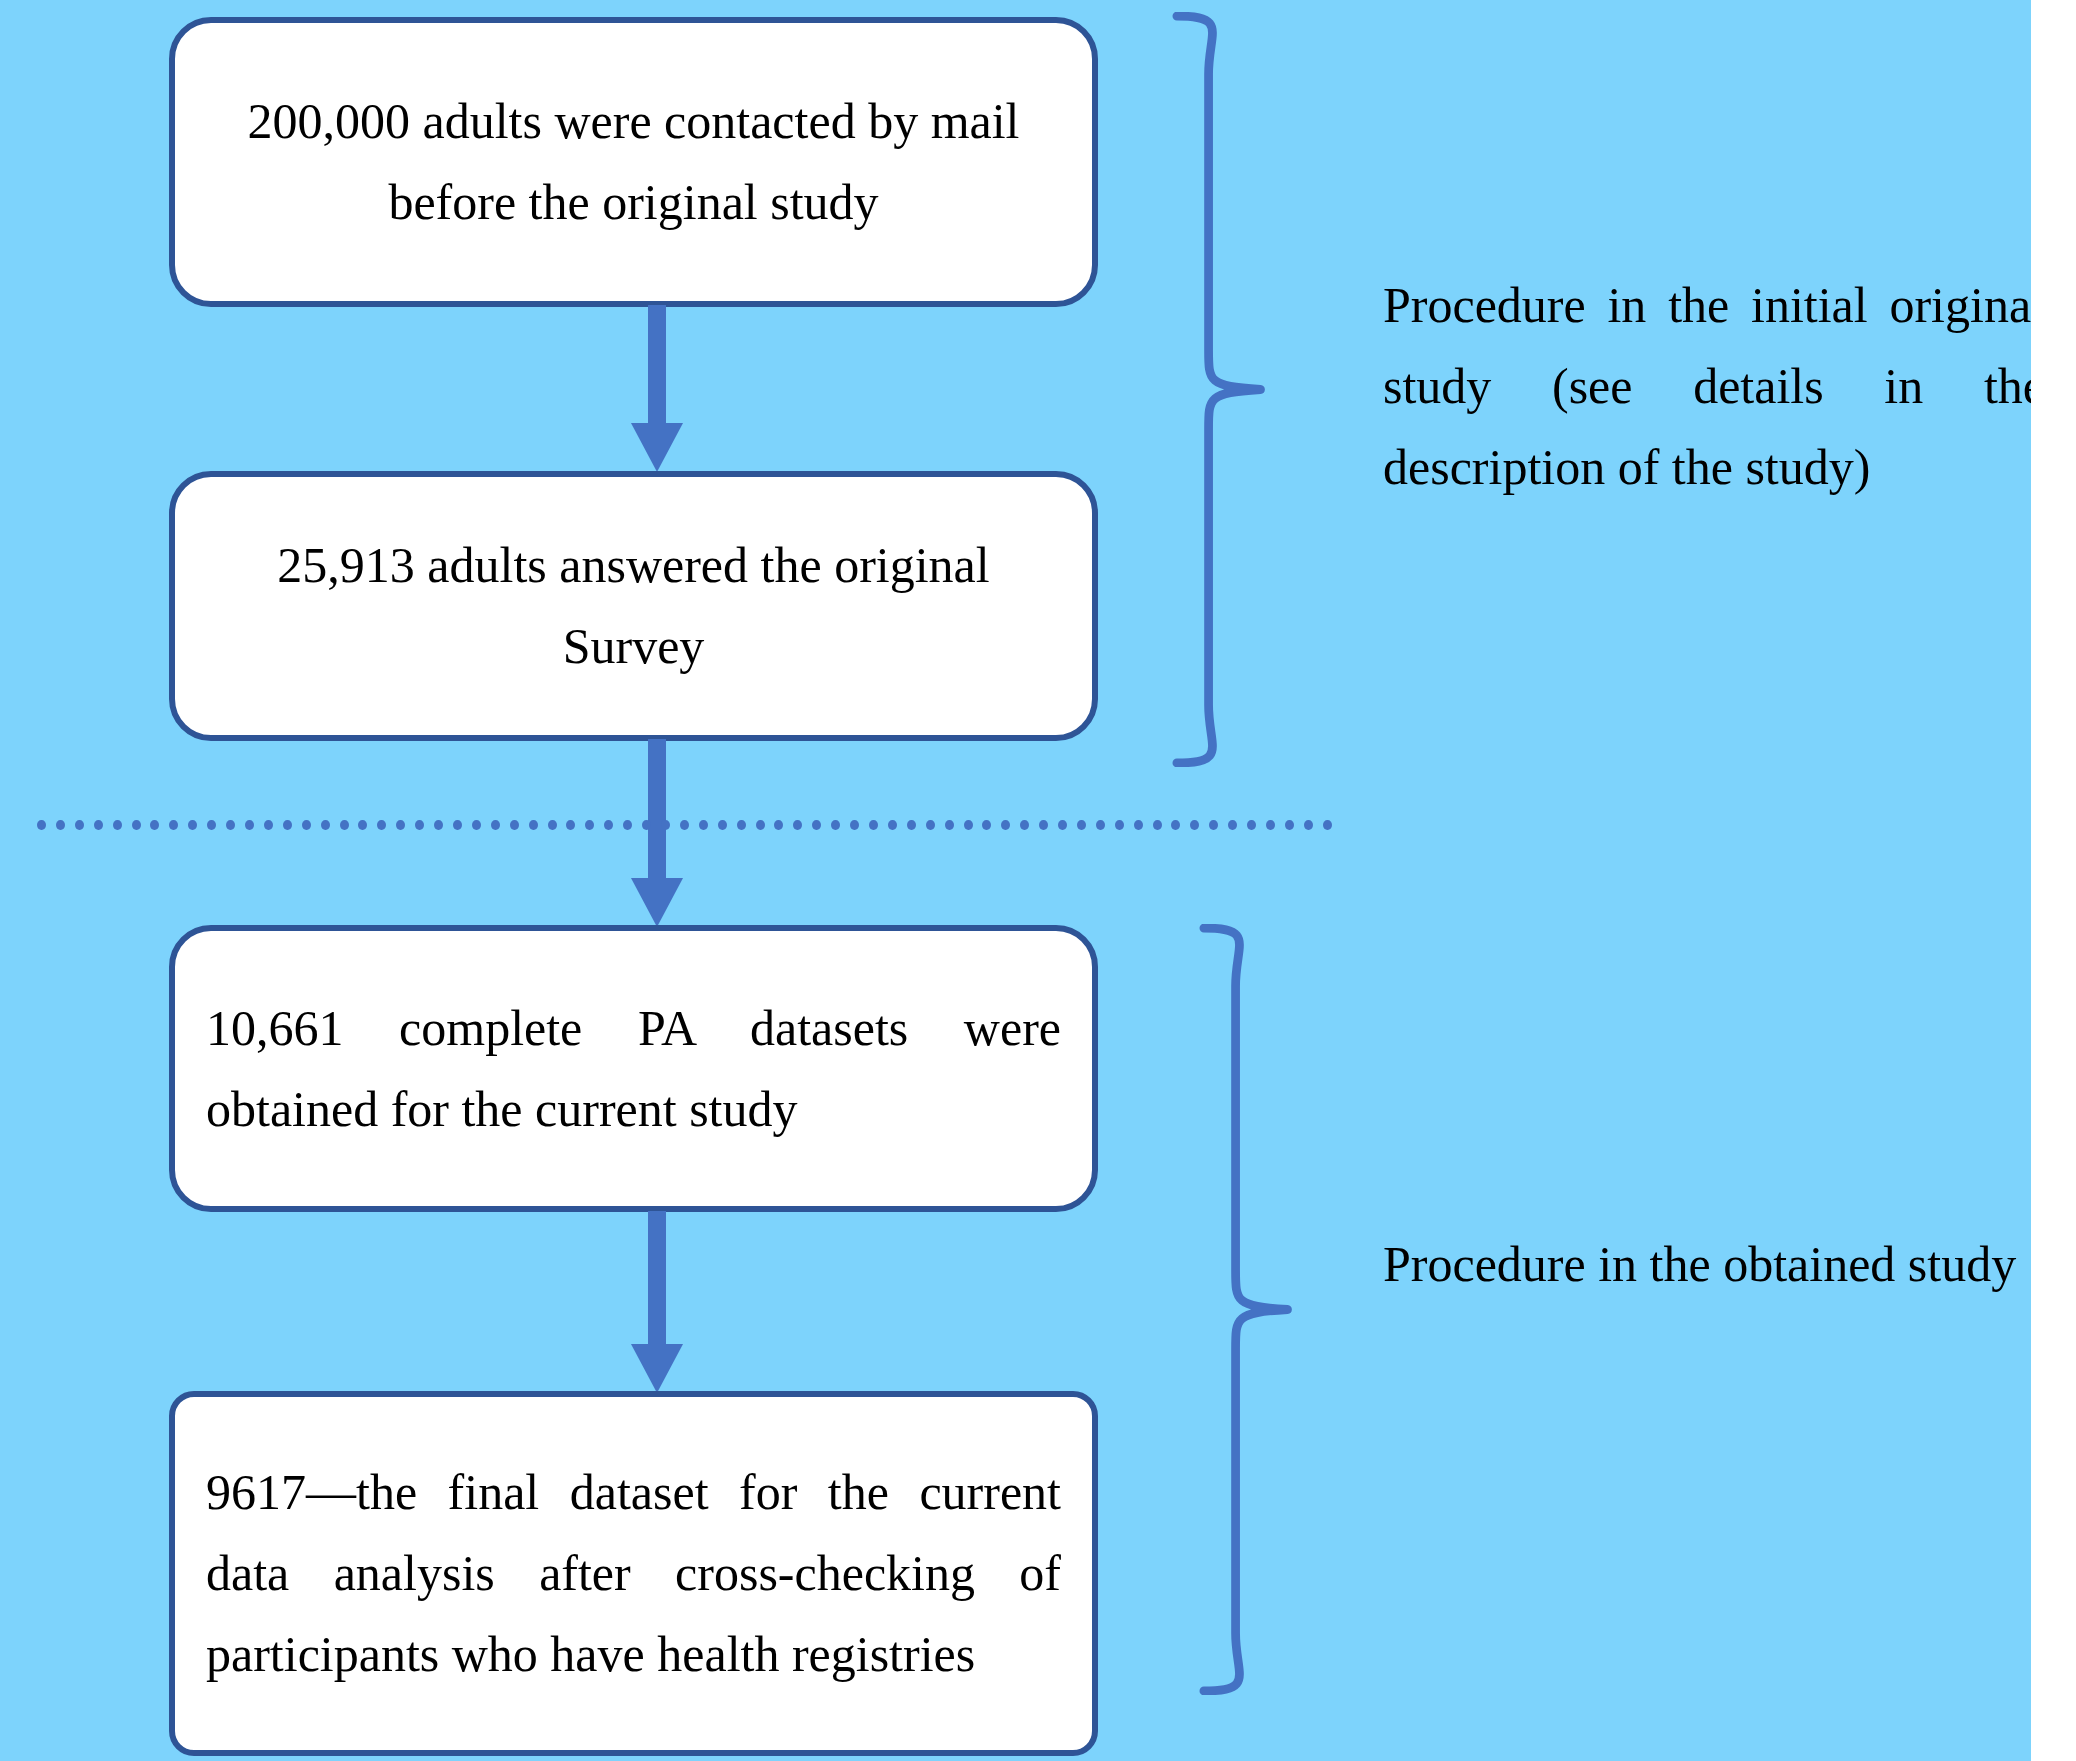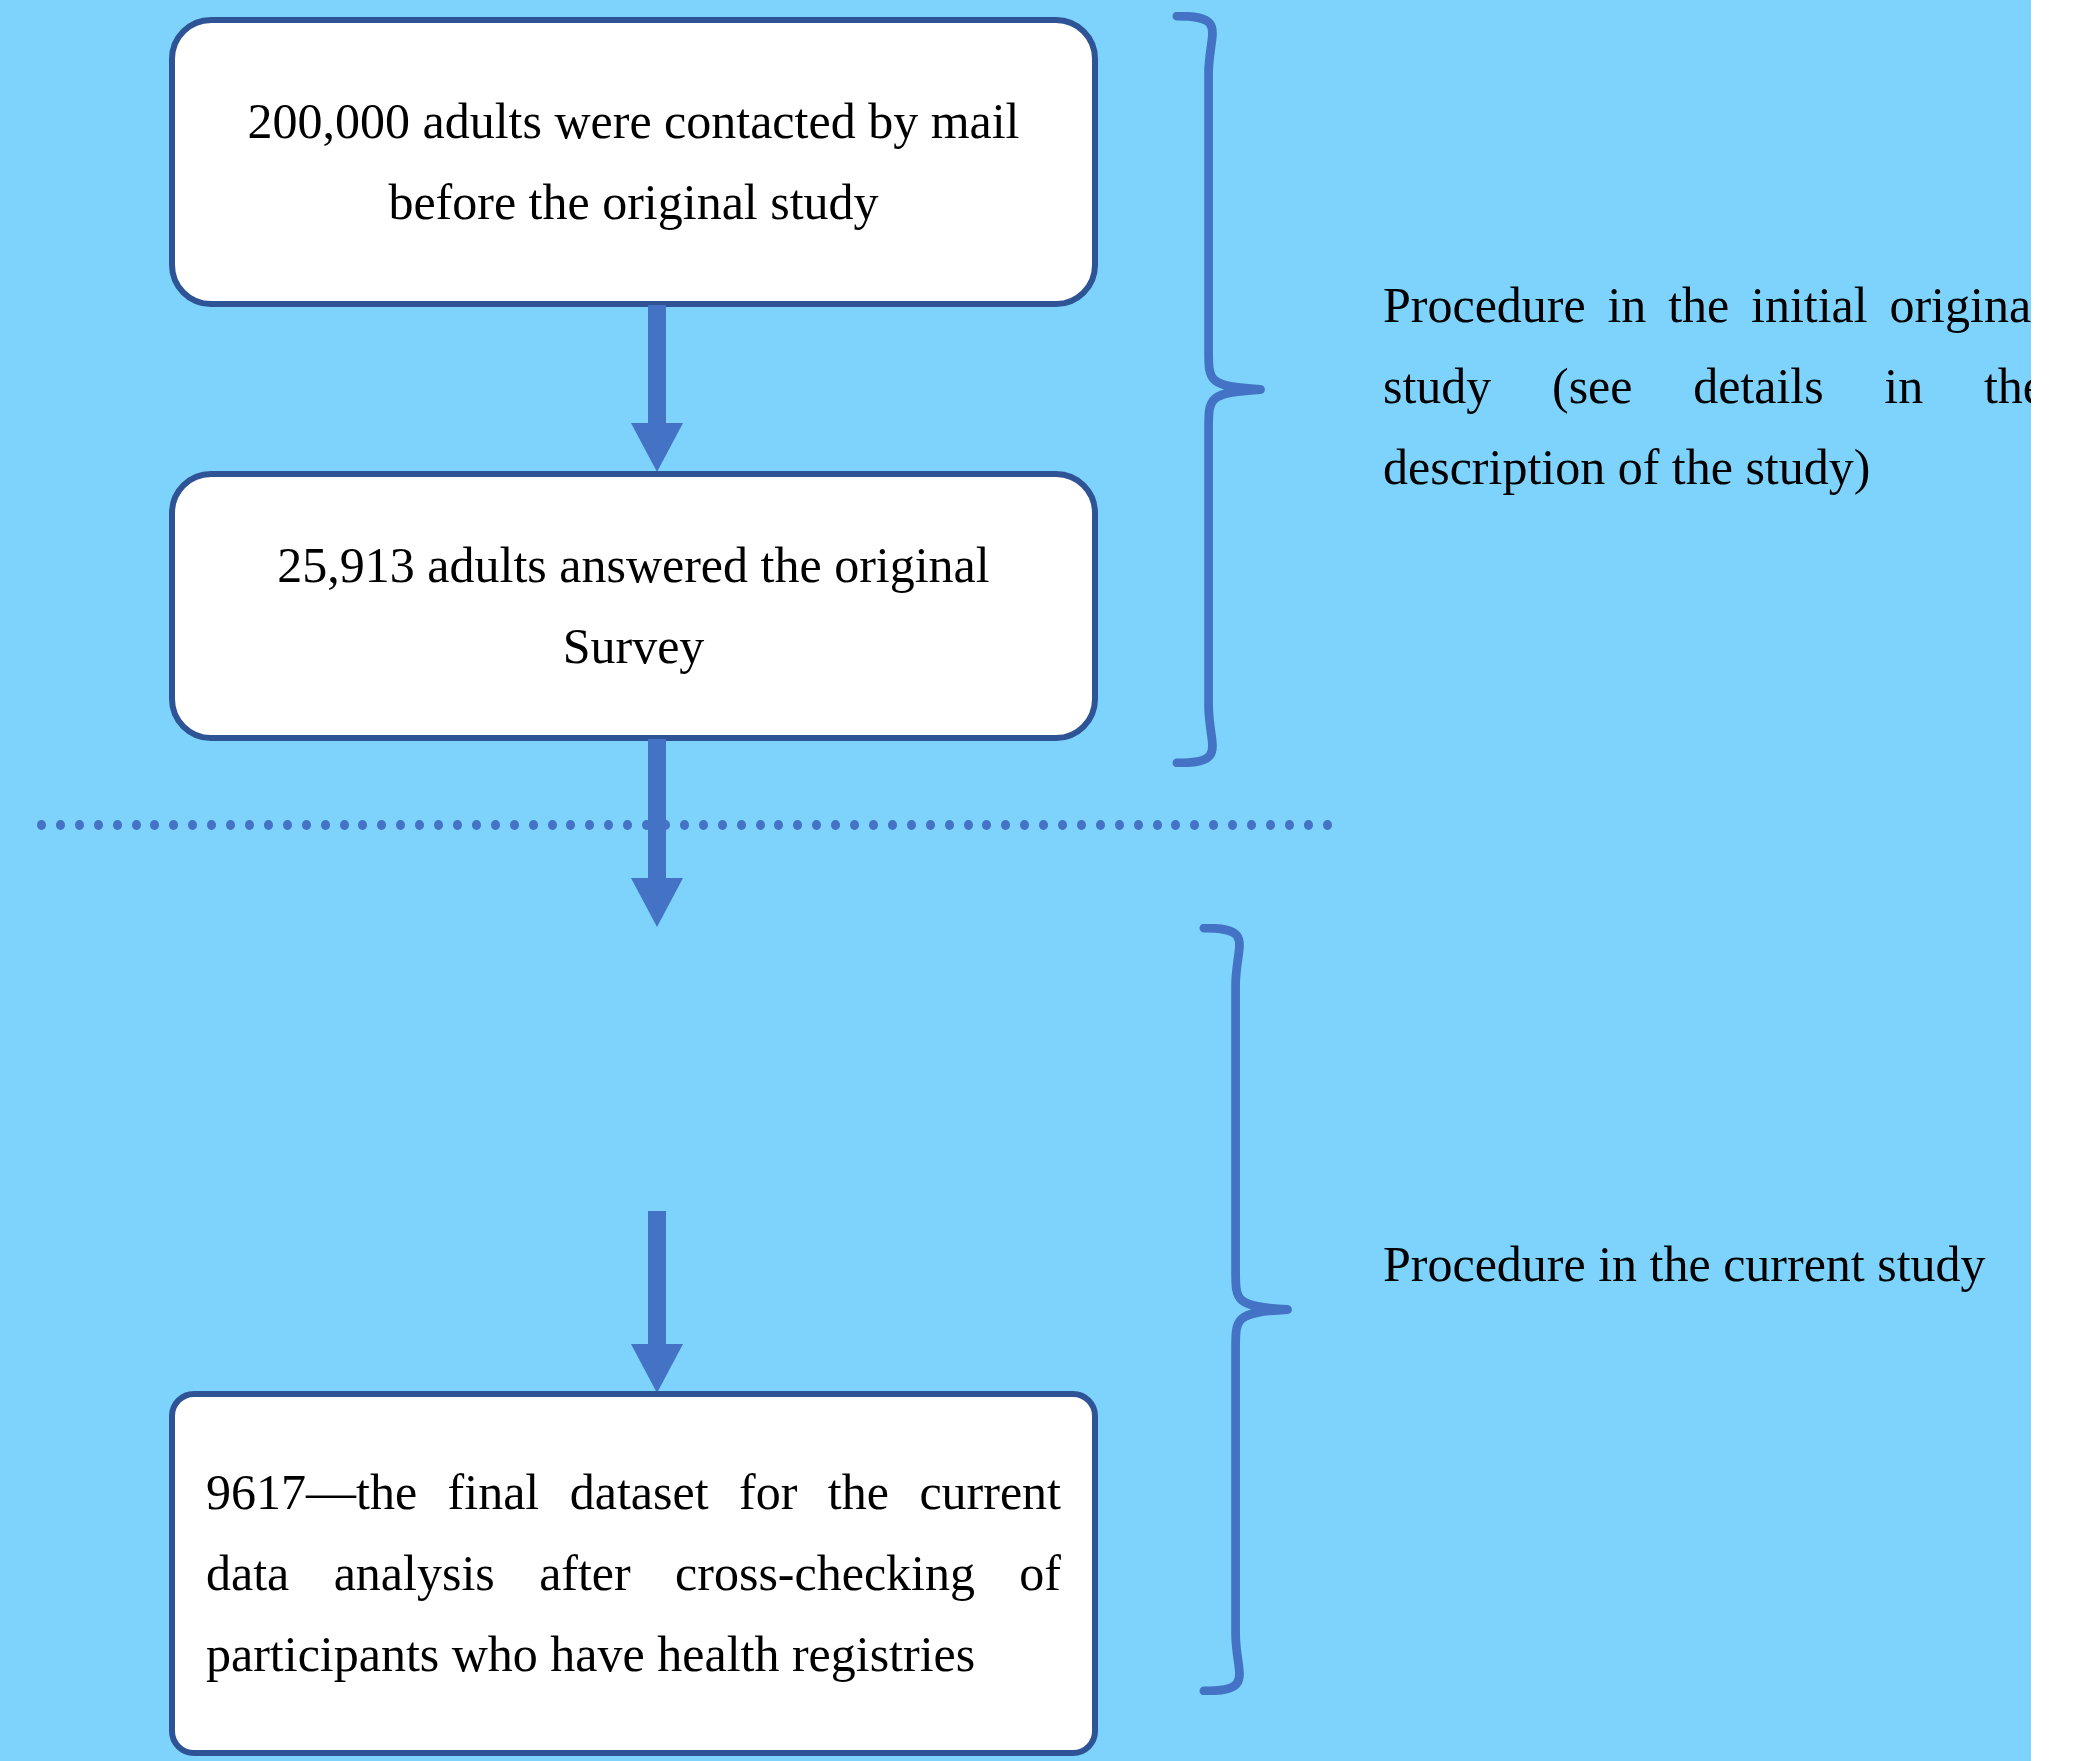--- a/index.html
+++ b/index.html
@@ -180,20 +180,23 @@
       <span class="dot" style="left: 1153px;"></span>
       <span class="dot" style="left: 1172px;"></span>
       <span class="dot" style="left: 1191px;"></span>
       <span class="dot" style="left: 1210px;"></span>
       <span class="dot" style="left: 1229px;"></span>
       <span class="dot" style="left: 1248px;"></span>
       <span class="dot" style="left: 1267px;"></span>
       <span class="dot" style="left: 1286px;"></span>
     </div>
 
+  <div class="flow-box align-justify" style="left:169px; top:925px; width:929px; height:287px;">
+    <div class="box-text">10,661 complete PA datasets were obtained for the current study</div>
+  </div>
 
   <div class="arrow" style="left:594px; top:1211px; width:126px; height:182px;">
     <div class="shaft" style="height:134px;"></div>
     <div class="head"></div>
   </div>
 
   <div class="flow-box align-justify" style="left:169px; top:1391px; width:929px; height:365px;border-radius:25px;">
     <div class="box-text">9617—the final dataset for the current data analysis after cross-checking of participants who have health registries</div>
   </div>
 
@@ -216,16 +219,16 @@
                L 75 512
                C 75 560, 75 566, 152 571
                C 75 576, 75 582, 75 630
                L 75 1050
                C 75 1112, 105 1136, 28 1136" fill="none" stroke="#4472C4" stroke-width="13" stroke-linecap="round" stroke-linejoin="round"></path>
     </svg>
   </div>
 
   <div class="side-label" style="left:1383px; top:265px; width:662px;font-family:Liberation Serif, serif;">Procedure in the initial original study (see details in the description of the study)</div>
 
-  <div class="side-label" style="left:1383px; top:1224px; width:662px;">Procedure in the current study</div>
+  <div class="side-label" style="left:1383px; top:1224px; width:662px;">Procedure in the obtained study</div>
 
 </div>
 
 
 </body></html>

